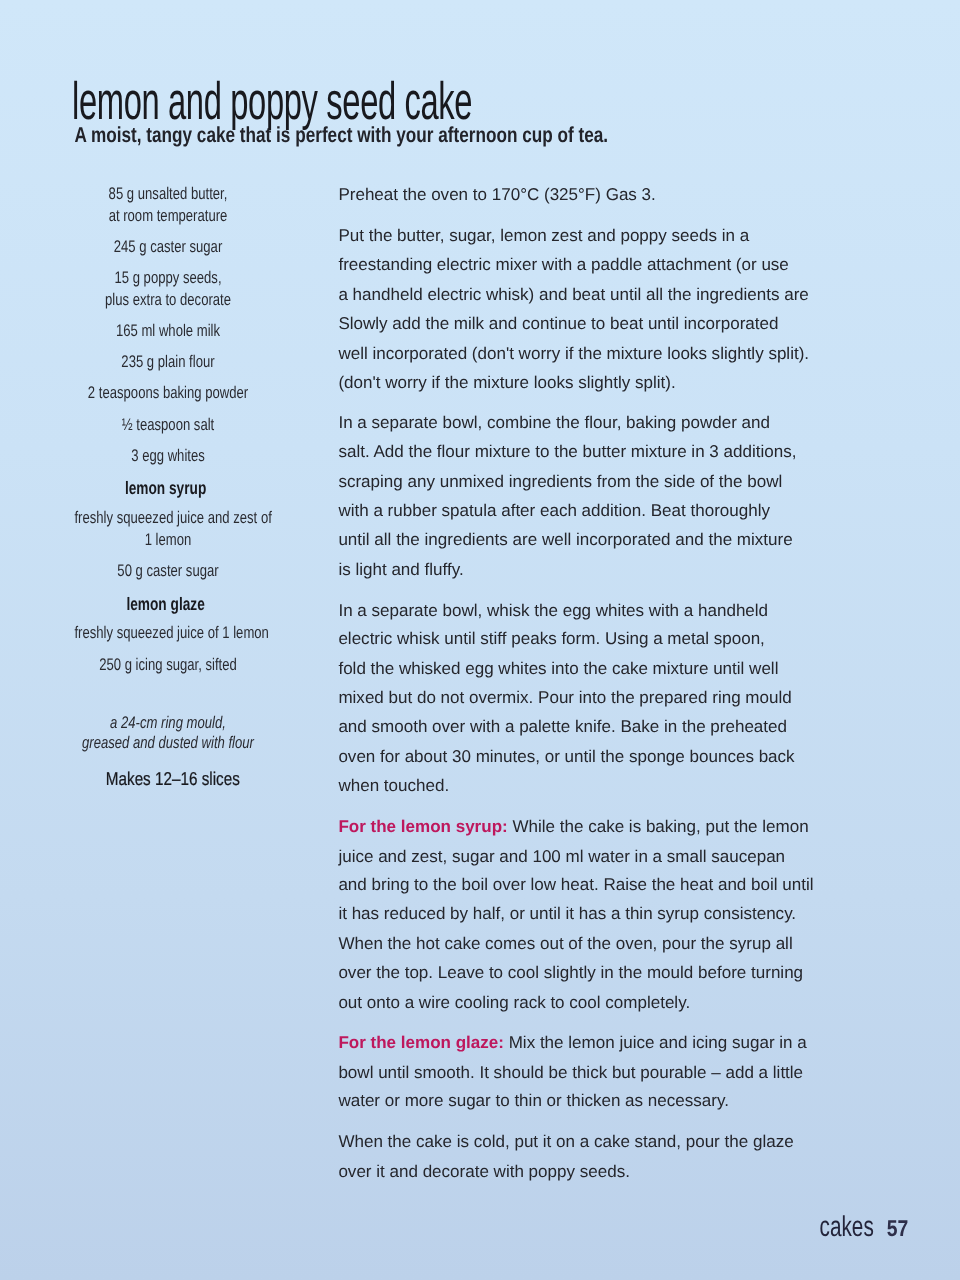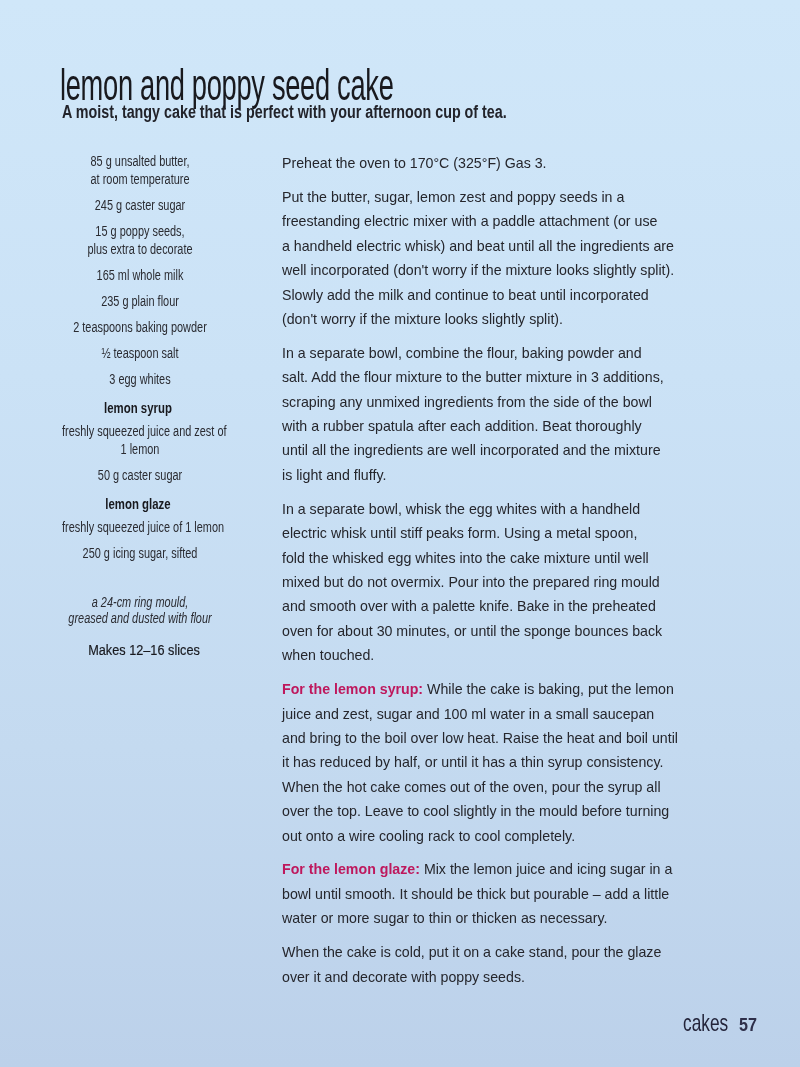--- a/index.html
+++ b/index.html
@@ -214,22 +214,22 @@
   </div>
 
   <div class="method">
     <p>
       <span class="line">Preheat the oven to 170°C (325°F) Gas 3.</span>
     </p>
     <p>
       <span class="line">Put the butter, sugar, lemon zest and poppy seeds in a</span>
       <span class="line">freestanding electric mixer with a paddle attachment (or use</span>
       <span class="line">a handheld electric whisk) and beat until all the ingredients are</span>
+      <span class="line">Slowly add the milk and continue to beat until incorporated</span>
       <span class="line">well incorporated (don't worry if the mixture looks slightly split).</span>
-      <span class="line">Slowly add the milk and continue to beat until incorporated</span>
       <span class="line">(don't worry if the mixture looks slightly split).</span>
     </p>
     <p>
       <span class="line">In a separate bowl, combine the flour, baking powder and</span>
       <span class="line">salt. Add the flour mixture to the butter mixture in 3 additions,</span>
       <span class="line">scraping any unmixed ingredients from the side of the bowl</span>
       <span class="line">with a rubber spatula after each addition. Beat thoroughly</span>
       <span class="line">until all the ingredients are well incorporated and the mixture</span>
       <span class="line">is light and fluffy.</span>
     </p>

